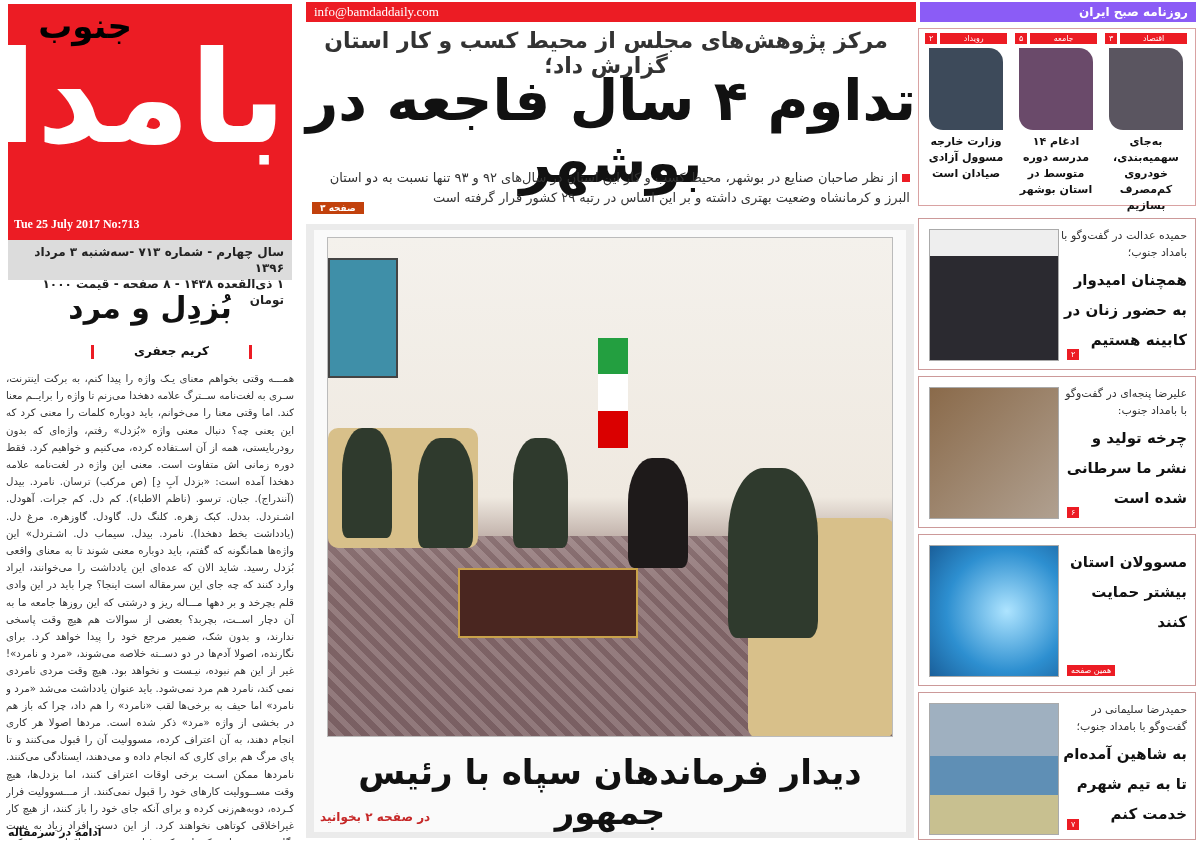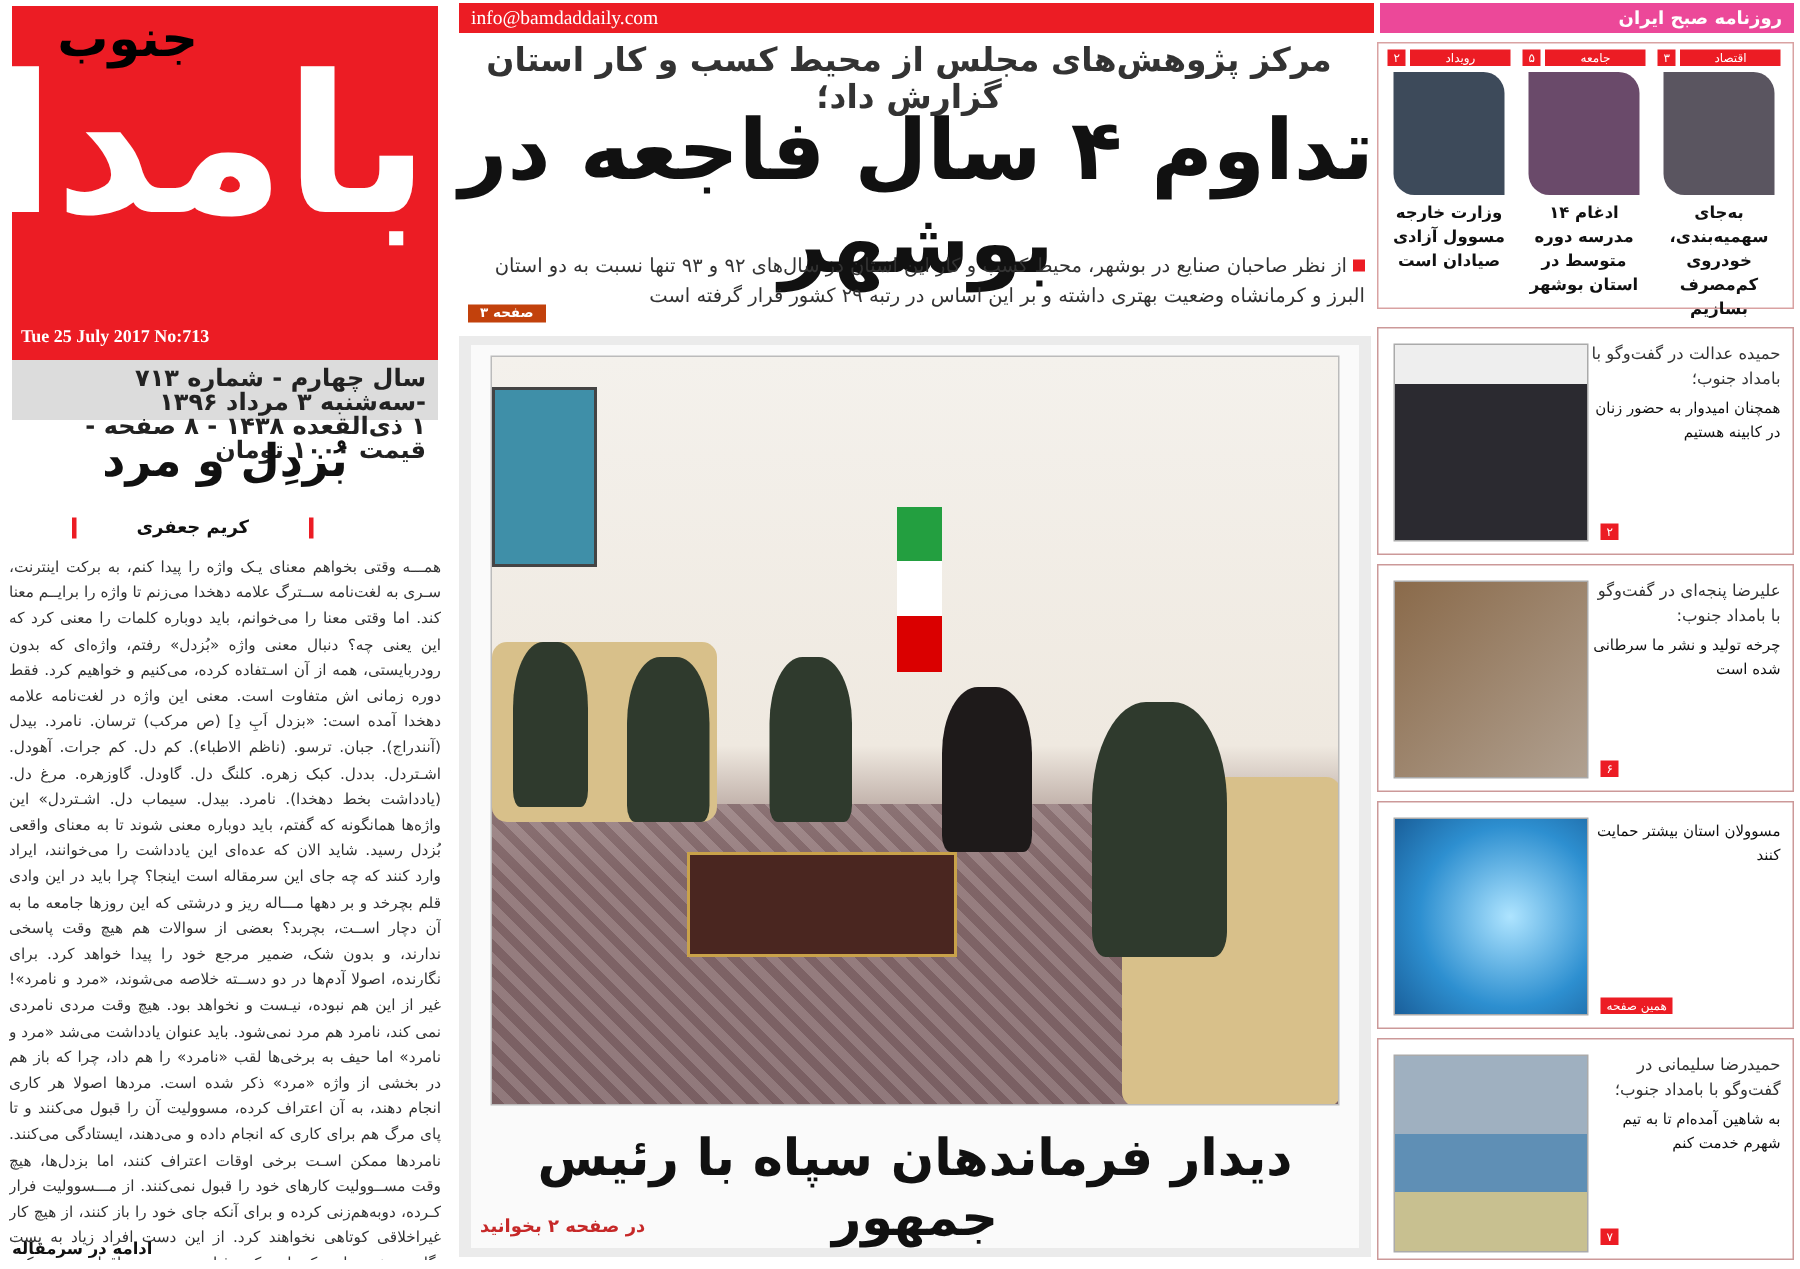--- a/index.html
+++ b/index.html
@@ -3,30 +3,30 @@
 <meta charset="utf-8">
 <style>
   * { box-sizing: border-box; margin: 0; padding: 0; }
   body { width: 1200px; height: 846px; background: #fff; font-family: "DejaVu Sans", sans-serif; position: relative; overflow: hidden; color: #111; }
   .abs { position: absolute; }
   
   .masthead { left: 8px; top: 4px; width: 284px; height: 236px; background: #ec1c24; overflow: hidden; }
   .masthead .logo-sub { position: absolute; right: 160px; top: 2px; color: #000000; font-weight: bold; font-size: 34px; direction: rtl; }
   .masthead .logo-main { position: absolute; right: 6px; top: 30px; color: #fff; font-weight: bold; font-size: 128px; line-height: 1; direction: rtl; letter-spacing: -4px; }
   .masthead .date-en { position: absolute; left: 6px; bottom: 8px; color: #fff; font-family: "Liberation Serif", serif; font-weight: bold; font-size: 12px; }
-  .issue-box { left: 8px; top: 240px; width: 284px; height: 40px; background: #dcdcdc; direction: rtl; padding: 4px 8px; font-size: 16px; font-weight: bold; color: #222; line-height: 16px; }
+  .issue-box { left: 8px; top: 240px; width: 284px; height: 40px; background: #dcdcdc; direction: rtl; padding: 4px 8px; font-size: 12px; font-weight: bold; color: #222; line-height: 16px; }
   
   .editorial-title { left: 8px; top: 290px; width: 284px; text-align: center; font-size: 30px; font-weight: bold; direction: rtl; }
-  .editorial-author { left: 8px; top: 344px; width: 284px; text-align: left; font-size: 12px; font-weight: bold; direction: rtl; }
+  .editorial-author { left: 8px; top: 344px; width: 284px; text-align: right; font-size: 12px; font-weight: bold; direction: rtl; }
   .editorial-author .bar { display: inline-block; width: 3px; height: 14px; background: #ec1c24; vertical-align: middle; margin: 0 40px; }
   .editorial-body { left: 6px; top: 370px; width: 288px; height: 470px; direction: rtl; text-align: justify; font-size: 10.2px; line-height: 17.2px; color: #333; overflow: hidden; }
   .editorial-more { left: 8px; top: 826px; font-size: 11px; font-weight: bold; direction: rtl; }
   
   .email-bar { left: 306px; top: 2px; width: 610px; height: 20px; background: #ec1c24; color: #fff; font-family: Liberation Serif, serif; font-size: 13px; padding: 2px 8px; }
-  .slogan-bar { left: 920px; top: 2px; width: 276px; height: 20px; background: #ec4899; color: #fff; font-size: 12px; font-weight: bold; direction: rtl; padding: 3px 8px; }
+  .slogan-bar { left: 920px; top: 2px; width: 276px; height: 20px; background: #8b5cf6; color: #fff; font-size: 12px; font-weight: bold; direction: rtl; padding: 3px 8px; }
   
   .kicker { left: 306px; top: 28px; width: 600px; text-align: center; font-size: 22px; font-weight: bold; color: #333; direction: rtl; }
   .headline { left: 306px; top: 70px; width: 610px; text-align: center; font-size: 56px; font-weight: bold; direction: rtl; letter-spacing: -1px; line-height: 1.1; }
   .lead { left: 306px; top: 168px; width: 604px; direction: rtl; font-size: 13px; line-height: 20px; color: #333; }
   .lead .sq { display: inline-block; width: 8px; height: 8px; background: #ec1c24; margin-left: 4px; }
   .page-tag { background: #c2410c; color: #fff; font-size: 9px; font-weight: bold; padding: 1px 8px; display: inline-block; }
   .lead-page { left: 312px; top: 196px; }
   
   .photo-frame { left: 306px; top: 224px; width: 608px; height: 614px; background: #ebebeb; }
   .photo-inner { left: 314px; top: 230px; width: 592px; height: 602px; background: #fafafa; }
@@ -44,21 +44,21 @@
   .tb-item { position: absolute; top: 4px; width: 82px; }
   .tb-cat { display: flex; gap: 3px; direction: rtl; }
   .tb-cat .name { background: #ec1c24; color: #fff; font-size: 8px; padding: 1px 4px; flex: 1; text-align: center; }
   .tb-cat .num { background: #ec1c24; color: #fff; font-size: 8px; padding: 1px 4px; }
   .tb-img { margin-top: 4px; width: 74px; height: 82px; margin-left: 4px; border-radius: 0 14px 0 14px; }
   .tb-text { margin-top: 4px; font-size: 11px; font-weight: bold; text-align: center; direction: rtl; line-height: 16px; }
   .side-box { position: absolute; left: 918px; width: 278px; border: 1px solid #c99; }
   .side-img { position: absolute; left: 10px; top: 10px; width: 130px; height: 132px; border: 1px solid #aaa; }
   .side-text { position: absolute; right: 8px; top: 8px; width: 130px; direction: rtl; }
   .side-text .intro { font-size: 11px; line-height: 17px; color: #333; }
-  .side-text .title { font-size: 10px; font-weight: normal; line-height: 16px; margin-top: 4px; }
+  .side-text .title { font-size: 15px; font-weight: bold; line-height: 30px; margin-top: 4px; }
   .side-num { position: absolute; left: 148px; background: #ec1c24; color: #fff; font-size: 8px; padding: 1px 4px; }
 </style>
 </head>
 <body>
 
 <div class="abs masthead">
   <div class="logo-sub">جنوب</div>
   <div class="logo-main">بامداد</div>
   <div class="date-en">Tue 25  July 2017 No:713</div>
 </div>

